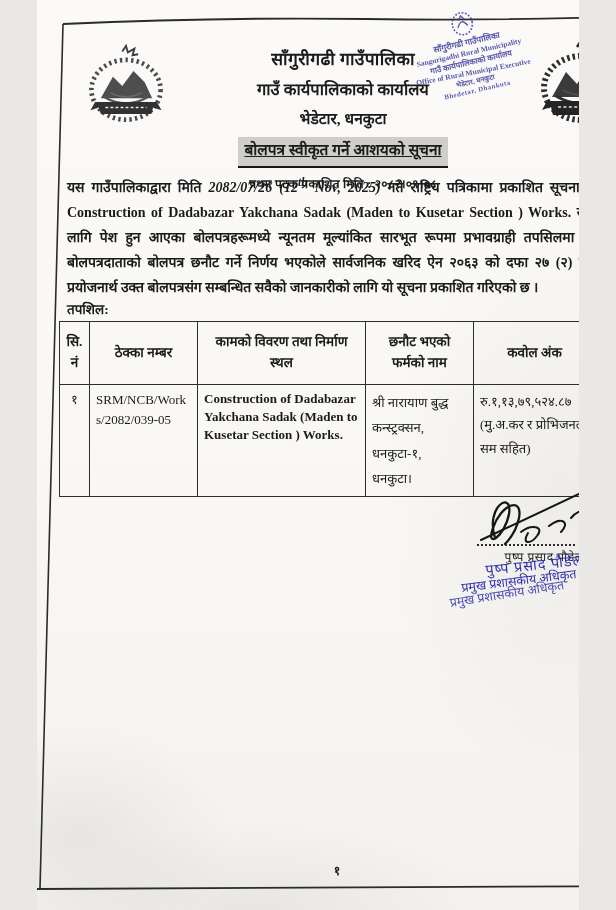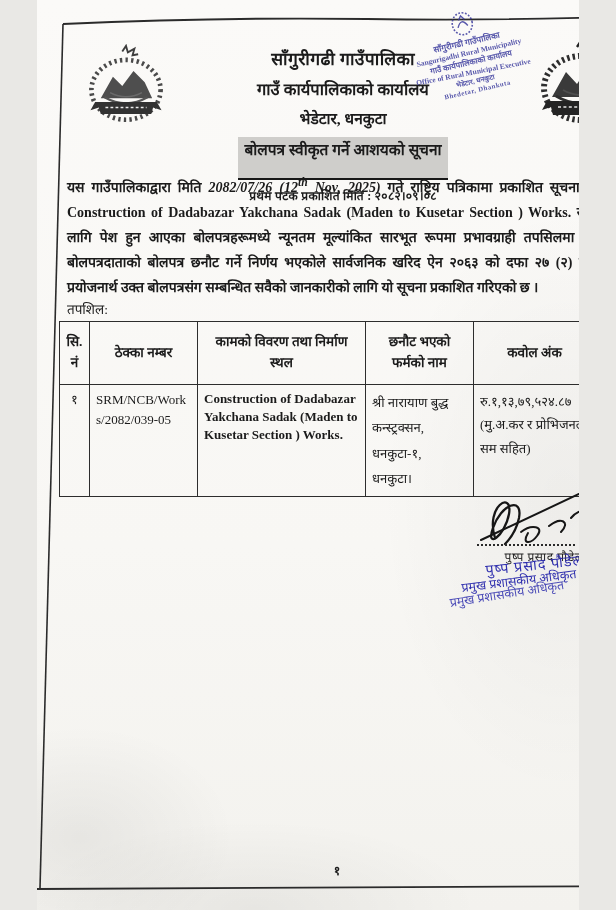--- a/index.html
+++ b/index.html
@@ -17,21 +17,21 @@
 
   
   .emblem{position:absolute;}
   .emblem.left{left:40px;top:44px;width:98px;height:86px;}
   .emblem.right{left:494px;top:36px;width:100px;height:98px;}
   .head-block{position:absolute;left:140px;top:46px;width:332px;text-align:center;font-weight:bold;}
   .head-line1{font-size:17.5px;letter-spacing:.4px;}
   .head-line2{font-size:16.5px;margin-top:7px;}
   .head-line3{font-size:15.5px;margin-top:7px;}
   .notice-title{display:inline-block;margin-top:8px;font-size:15.5px;background:#cfcecb;
-    padding:1px 6px 18px;border-bottom:2.5px solid #181818;}
+    padding:1px 6px 6px;border-bottom:2.5px solid #181818;text-decoration:underline;}
   .pub-date{font-size:12px;margin-top:7px;letter-spacing:.3px;}
 
   
   .seal{
     position:absolute;left:352px;top:10px;width:160px;text-align:center;
     transform:rotate(-13deg);color:#3c3c9e;opacity:.85;font-weight:bold;line-height:1.3;
     pointer-events:none;
   }
   .seal .s1{font-size:8.5px;}
   .seal .s2{font-size:7.5px;}
@@ -42,21 +42,21 @@
   .seal svg{display:block;margin:0 auto 1px;}
 
   
   .body-text{
     position:absolute;left:30px;top:170px;width:562px;margin:0;
     font-size:14px;line-height:25px;text-align:justify;font-weight:600;
   }
   .date-b{font-weight:bold;font-style:italic;}
   .project-b{font-weight:bold;}
 
-  .tapshil{position:absolute;left:30px;top:300px;font-size:13.5px;font-weight:normal;}
+  .tapshil{position:absolute;left:30px;top:300px;font-size:13.5px;font-weight:bold;}
 
   
   table.notice{
     position:absolute;left:22px;top:321px;width:578px;
     border-collapse:collapse;table-layout:fixed;
   }
   table.notice th,table.notice td{border:1.7px solid #2d2d2d;padding:5px 6px;vertical-align:top;}
   table.notice th{
     font-size:13.5px;font-weight:bold;text-align:center;vertical-align:middle;
     height:52px;white-space:pre-line;line-height:1.55;

